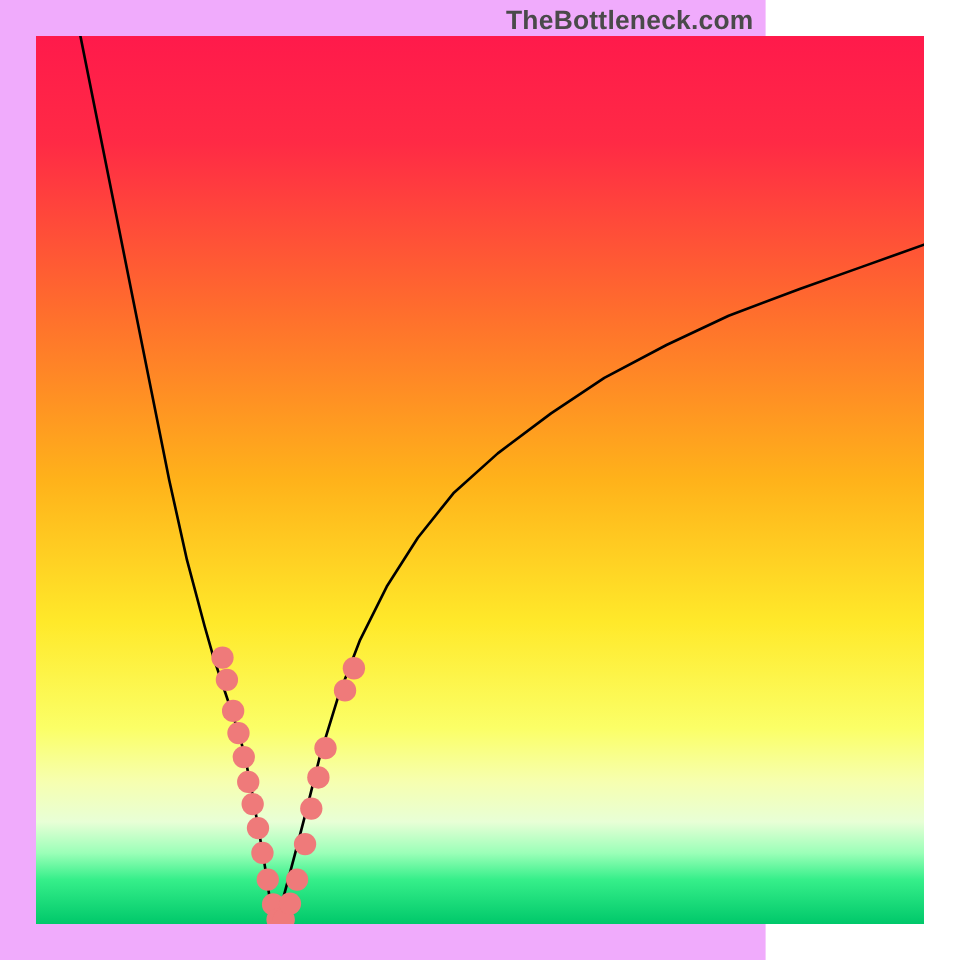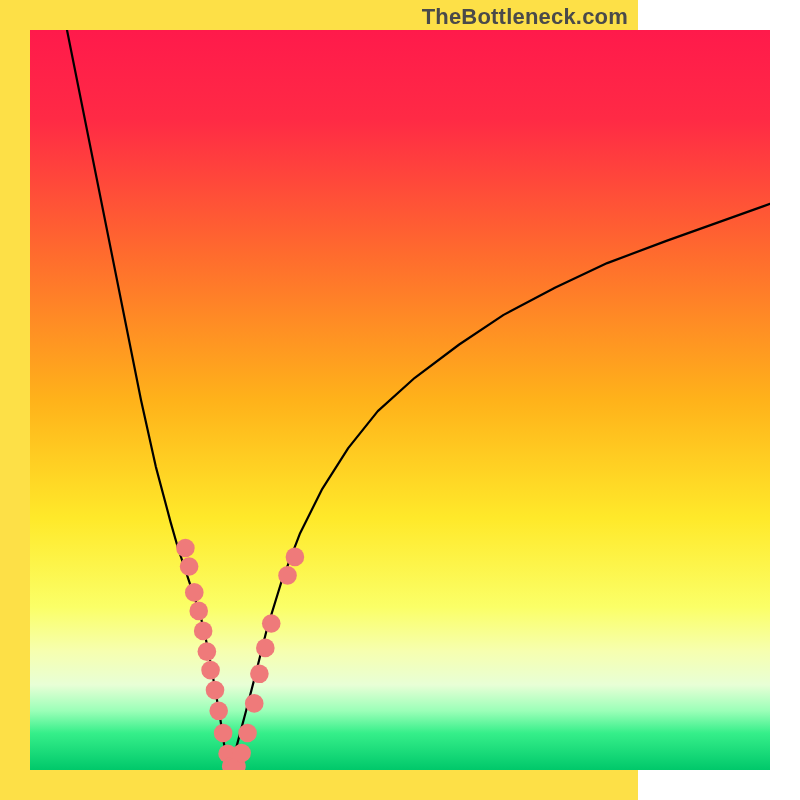--- a/index.html
+++ b/index.html
@@ -6,21 +6,21 @@
     margin: 0;
     padding: 0;
     width: 800px;
     height: 800px;
     overflow: hidden;
     font-family: Arial, Helvetica, sans-serif;
   }
   .frame {
     width: 638px;
     height: 800px;
-    background: #fde047;
+    background: #f0abfc;
     position: relative;
     box-sizing: border-box;
   }
   .watermark {
     position: absolute;
     top: 4px;
     right: 10px;
     color: #4a4a4a;
     font-size: 22px;
     font-weight: 600;

